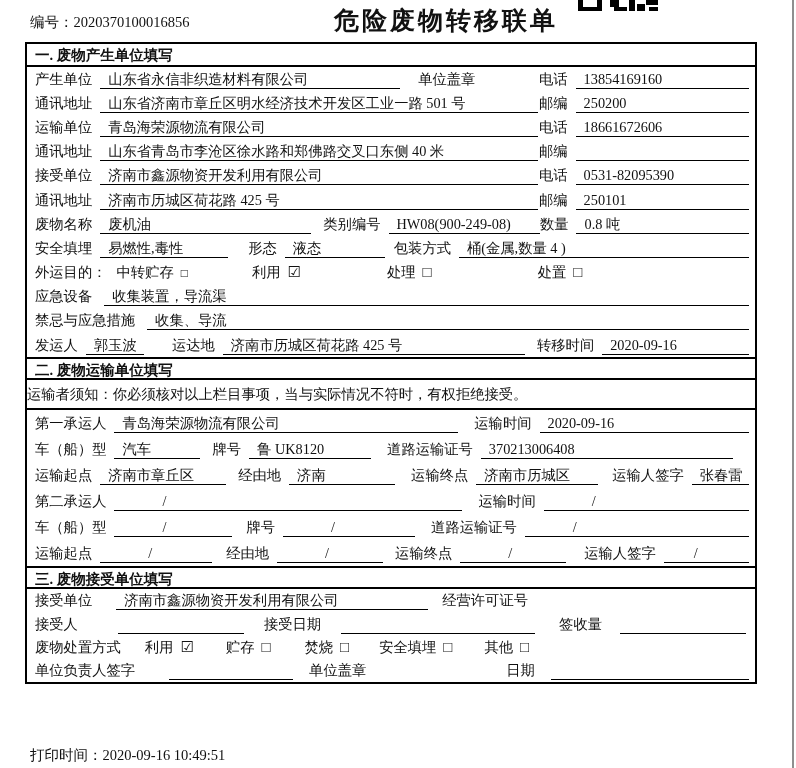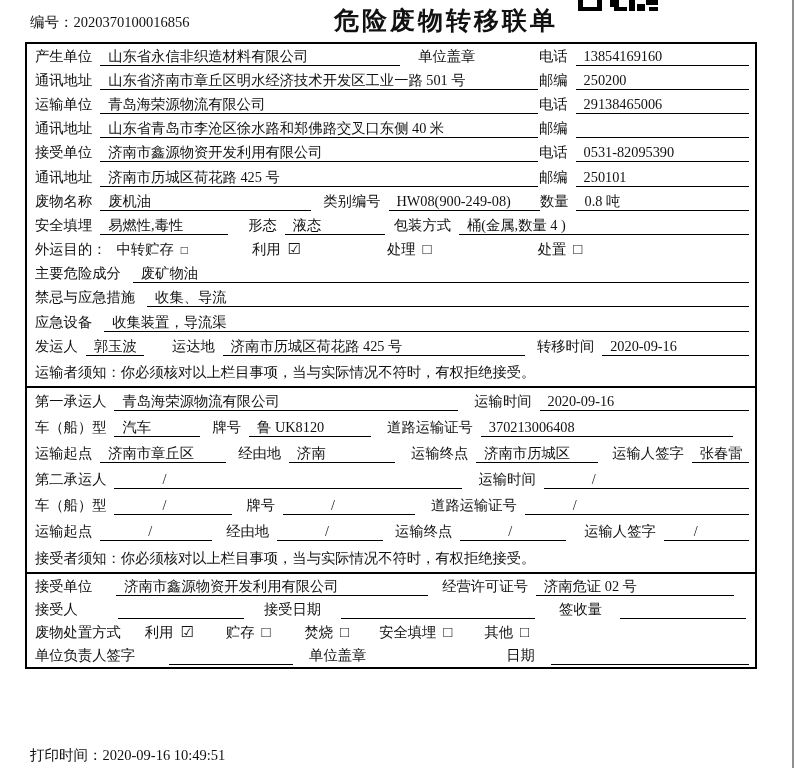--- a/index.html
+++ b/index.html
@@ -13,21 +13,21 @@
   .doc-title{position:absolute;left:334px;top:4px;font-size:25px;font-weight:bold;letter-spacing:3px;white-space:nowrap}
   .qr{position:absolute;left:578px;top:0;width:80px;height:11px}
   .qr .f{position:absolute;left:0;top:0;width:24px;height:11px;border-left:5px solid #000;border-right:5px solid #000;border-bottom:4px solid #000;box-sizing:border-box}
   .qr i{position:absolute;background:#000}
 
   
   .form{position:absolute;left:25px;top:42px;width:732px;border:2px solid #000;box-sizing:border-box;background:#fff}
   .sec-title{height:23px;line-height:23px;font-weight:bold;padding-left:8px;font-size:14.5px;
              border-bottom:2px solid #000;box-sizing:border-box}
   .bt{border-top:2px solid #000}
-  .notice{height:30px;display:flex;align-items:center;padding-left:8px;font-size:14.3px;
+  .notice{height:30px;display:flex;align-items:center;font-size:14.3px;
           border-bottom:2px solid #000;box-sizing:border-box}
   .row{display:flex;align-items:center;padding:0 6px 0 8px;font-size:14.3px;box-sizing:border-box}
   .h1{height:24.2px}.h2{height:26px}.h3{height:23.2px}
   .lbl{white-space:nowrap}
   .u{border-bottom:1px solid #000;height:19px;line-height:18px;padding-left:8px;margin-left:8px;
      white-space:nowrap;box-sizing:border-box}
   .grow{flex:1 1 auto}
   .right{margin-left:auto;display:flex;}
   .right .u{flex:1 1 auto}
   .w210{width:210px}.w212{width:212px}
@@ -49,20 +49,21 @@
     <i style="left:36px;top:7px;width:13px;height:4px"></i>
     <i style="left:51px;top:0;width:6px;height:11px"></i>
     <i style="left:59px;top:4px;width:8px;height:7px"></i>
     <i style="left:68px;top:0;width:12px;height:5px"></i>
     <i style="left:71px;top:7px;width:9px;height:4px"></i>
   </div>
 </div>
 
 <div class="form">
 
+  <div class="sec-title">一. 废物产生单位填写</div>
 
   <div class="row h1">
     <span class="lbl">产生单位</span>
     <span class="u" style="width:300px">山东省永信非织造材料有限公司</span>
     <span class="lbl" style="margin-left:18px">单位盖章</span>
     <span class="right w210">
       <span class="lbl">电话</span>
       <span class="u">13854169160</span>
     </span>
   </div>
@@ -74,21 +75,21 @@
       <span class="lbl">邮编</span>
       <span class="u">250200</span>
     </span>
   </div>
 
   <div class="row h1">
     <span class="lbl">运输单位</span>
     <span class="u" style="width:438px">青岛海荣源物流有限公司</span>
     <span class="right w210">
       <span class="lbl">电话</span>
-      <span class="u">29138465006</span>
+      <span class="u">18661672606</span>
     </span>
   </div>
 
   <div class="row h1">
     <span class="lbl">通讯地址</span>
     <span class="u" style="width:438px">山东省青岛市李沧区徐水路和郑佛路交叉口东侧 40 米</span>
     <span class="right w210">
       <span class="lbl">邮编</span>
       <span class="u"></span>
     </span>
@@ -145,46 +146,43 @@
     <span class="opt" style="margin-left:86px">
       <span>处理</span>
       <span class="box">□</span>
     </span>
     <span class="opt" style="margin-left:106px">
       <span>处置</span>
       <span class="box">□</span>
     </span>
   </div>
 
-  <div class="row h1">
-    <span class="lbl">主要危险成分</span>
-    <span class="u grow" style="margin-left:12px">废矿物油</span>
+
+  <div class="row h1">
+    <span class="lbl">应急设备</span>
+    <span class="u grow" style="margin-left:12px">收集装置，导流渠</span>
   </div>
 
   <div class="row h1">
     <span class="lbl">禁忌与应急措施</span>
     <span class="u grow" style="margin-left:12px">收集、导流</span>
-  </div>
-
-  <div class="row h1">
-    <span class="lbl">应急设备</span>
-    <span class="u grow" style="margin-left:12px">收集装置，导流渠</span>
   </div>
 
   <div class="row h1">
     <span class="lbl">发运人</span>
     <span class="u" style="width:58px">郭玉波</span>
     <span class="lbl" style="margin-left:28px">运达地</span>
     <span class="u" style="width:302px">济南市历城区荷花路 425 号</span>
     <span class="right w212">
       <span class="lbl">转移时间</span>
       <span class="u">2020-09-16</span>
     </span>
   </div>
 
+  <div class="sec-title bt">二. 废物运输单位填写</div>
   <div class="notice">运输者须知：你必须核对以上栏目事项，当与实际情况不符时，有权拒绝接受。</div>
 
   <div class="row h2">
     <span class="lbl">第一承运人</span>
     <span class="u" style="width:348px">青岛海荣源物流有限公司</span>
     <span class="lbl" style="margin-left:16px">运输时间</span>
     <span class="u" style="width:212px">2020-09-16</span>
   </div>
 
   <div class="row h2">
@@ -227,27 +225,26 @@
     <span class="lbl">运输起点</span>
     <span class="u slash" style="width:112px">/</span>
     <span class="lbl" style="margin-left:14px">经由地</span>
     <span class="u slash" style="width:106px">/</span>
     <span class="lbl" style="margin-left:12px">运输终点</span>
     <span class="u slash" style="width:106px">/</span>
     <span class="lbl" style="margin-left:18px">运输人签字</span>
     <span class="u slash grow" style="padding-left:30px">/</span>
   </div>
 
-  <div class="notice">接受者须知：你必须核对以上栏目事项，当与实际情况不符时，有权拒绝接受。</div>
+  <div class="sec-title bt">三. 废物接受单位填写</div>
 
   <div class="row h3">
     <span class="lbl">接受单位</span>
     <span class="u" style="width:312px;margin-left:24px">济南市鑫源物资开发利用有限公司</span>
     <span class="lbl" style="margin-left:14px">经营许可证号</span>
-    <span class="u" style="width:198px">济南危证 02 号</span>
   </div>
 
   <div class="row h3">
     <span class="lbl">接受人</span>
     <span class="u" style="width:126px;margin-left:40px"></span>
     <span class="lbl" style="margin-left:20px">接受日期</span>
     <span class="u" style="width:194px;margin-left:20px"></span>
     <span class="lbl" style="margin-left:24px">签收量</span>
     <span class="u" style="width:126px;margin-left:18px"></span>
   </div>

